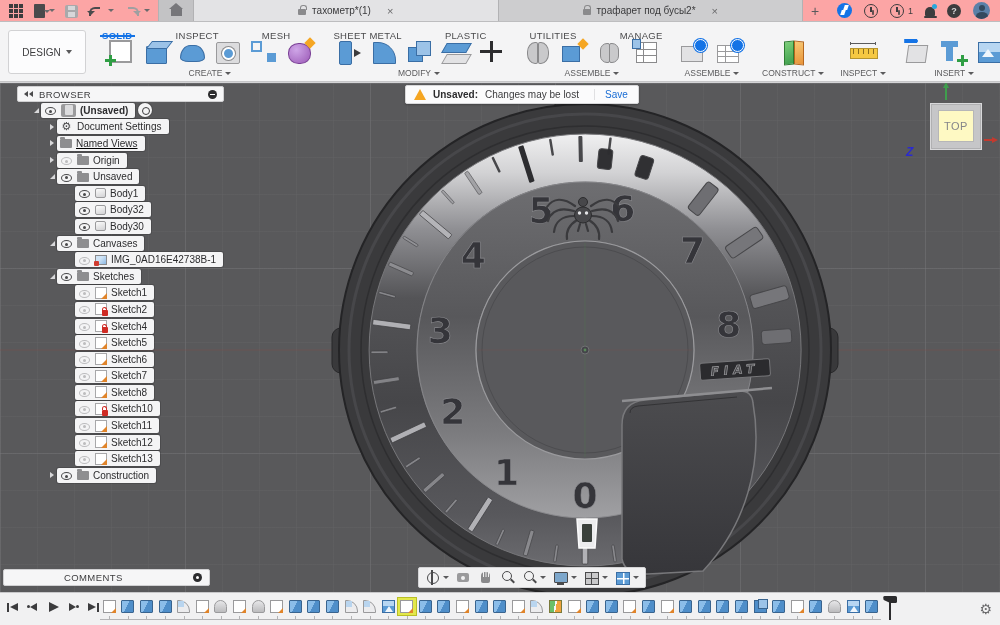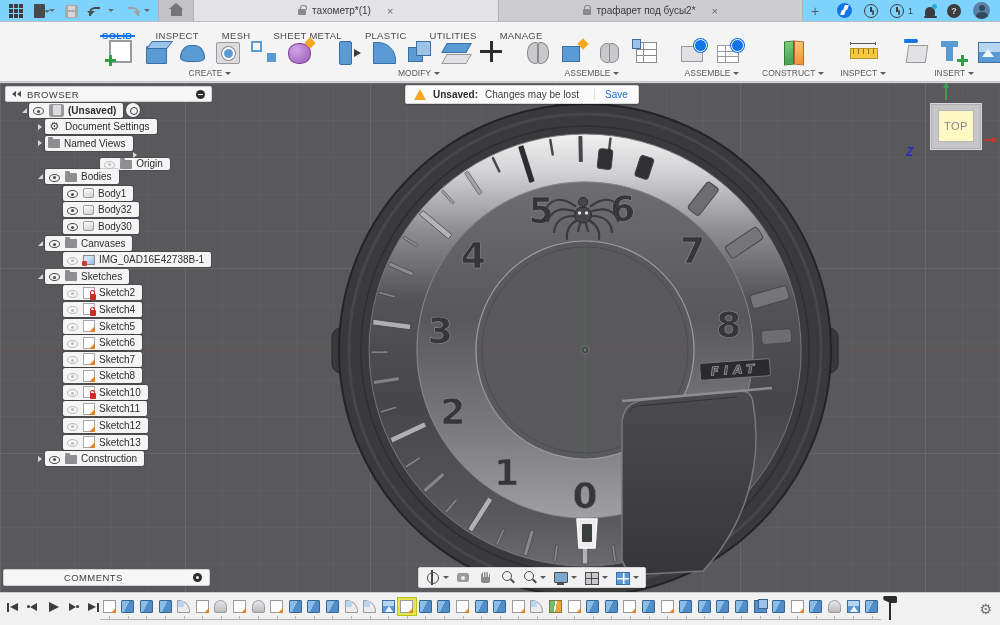--- a/index.html
+++ b/index.html
@@ -1,19 +1,19 @@
 <!DOCTYPE html>
 <html><head>
 <meta charset="utf-8">
 <style>
   * { margin:0; padding:0; box-sizing:border-box; }
   html,body { width:1000px; height:625px; overflow:hidden; font-family:"Liberation Sans", sans-serif; background:#d4d4d6; }
 
   
-  .appbar { height:22px; background:#7dd3fc; display:flex; align-items:stretch; border-bottom:1px solid #bdbdbf; }
+  .appbar { height:22px; background:#fca5a5; display:flex; align-items:stretch; border-bottom:1px solid #bdbdbf; }
   .ab-left { display:flex; align-items:center; gap:10px; padding:0 8px; }
   .ab-ic { width:16px; height:16px; position:relative; display:inline-block; }
   .ic-apps { background:
       linear-gradient(#3c3c3e,#3c3c3e) 1px 1px/4px 4px no-repeat,
       linear-gradient(#3c3c3e,#3c3c3e) 6px 1px/4px 4px no-repeat,
       linear-gradient(#3c3c3e,#3c3c3e) 11px 1px/4px 4px no-repeat,
       linear-gradient(#3c3c3e,#3c3c3e) 1px 6px/4px 4px no-repeat,
       linear-gradient(#3c3c3e,#3c3c3e) 6px 6px/4px 4px no-repeat,
       linear-gradient(#3c3c3e,#3c3c3e) 11px 6px/4px 4px no-repeat,
       linear-gradient(#3c3c3e,#3c3c3e) 1px 11px/4px 4px no-repeat,
@@ -51,21 +51,21 @@
   .ic-bell::after { content:""; position:absolute; right:-2px; top:-3px; width:5px; height:5px; border-radius:50%; background:#2aa7dc; }
   .ic-help { width:14px; height:14px; border-radius:50%; background:#3c3c3e; color:#d7d7d9; font-size:9px; font-weight:bold; text-align:center; line-height:14px; }
   .ic-avatar { width:17px; height:17px; border-radius:50%; background:#5b80a8; position:relative; overflow:hidden; }
   .ic-avatar::before { content:""; position:absolute; left:5.5px; top:3px; width:6px; height:6px; border-radius:50%; background:#34495e; }
   .ic-avatar::after { content:""; position:absolute; left:2.5px; top:10px; width:12px; height:8px; border-radius:50% 50% 0 0; background:#34495e; }
 
   
   .ribbon { height:60px; background:#f4f4f5; position:relative; border-bottom:1px solid #c6c6c8; }
   .design-btn { position:absolute; left:8px; top:8px; width:78px; height:44px; background:#fcfcfd; border:1px solid #d2d2d4; border-radius:3px; display:flex; align-items:center; justify-content:center; gap:5px; font-size:10px; color:#3c3c3e; }
   .design-caret { border-top:4px solid #5a5a5c; border-left:3.5px solid transparent; border-right:3.5px solid transparent; }
-  .rtabs { display:flex; gap:19px; margin-left:100px; padding-top:8px; height:15px; }
+  .rtabs { display:flex; gap:39px; margin-left:100px; padding-top:8px; height:15px; }
   .rtab { font-size:9.5px; color:#4a4a4c; letter-spacing:.3px; padding:0 2px; }
   .rtab.active { color:#1473e6; border-bottom:2.5px solid #1473e6; font-weight:bold; }
   .rgroups { display:flex; margin-left:96px; height:42px; align-items:flex-start; }
   .rgroup { display:flex; flex-direction:column; align-items:center; padding:0 8px; }
   .ricons { display:flex; align-items:center; height:30px; gap:4px; }
   .rlabel { font-size:8.5px; color:#5a5a5c; display:flex; align-items:center; gap:3px; margin-top:1px; }
   .rlabel .design-caret { border-top-width:3px; }
   .rsep { width:1px; height:38px; background:#d8d8da; margin-top:2px; }
   .ricon { width:32px; height:28px; position:relative; display:inline-block; }
 
@@ -147,21 +147,21 @@
   
   .viewcube { position:absolute; left:930px; top:20px; width:52px; height:47px; background:#c6c6c8; border:1px solid #d8d8da; box-shadow:inset 0 0 0 1px #b0b0b2; }
   .vc-face { position:absolute; left:7px; top:6px; right:7px; bottom:7px; background:#fef9c3; border:1px solid #b6b6b8; display:flex; align-items:center; justify-content:center; font-size:11px; color:#85858a; letter-spacing:.5px; }
   .vc-y { position:absolute; left:14px; top:-17px; width:2px; height:13px; background:#3f9e4d; }
   .vc-y::before { content:""; position:absolute; left:-2.5px; top:-5px; border-left:3.5px solid transparent; border-right:3.5px solid transparent; border-bottom:6px solid #3f9e4d; }
   .vc-z { position:absolute; left:-25px; bottom:-10px; color:#2a2ad0; font-size:12px; font-weight:bold; font-style:italic; }
   .vc-x { position:absolute; right:-12px; bottom:8px; width:9px; height:2px; background:#c23a2f; }
   .vc-x::before { content:""; position:absolute; right:-5px; top:-2.5px; border-top:3.5px solid transparent; border-bottom:3.5px solid transparent; border-left:6px solid #c23a2f; }
 
   
-  .browser { position:absolute; left:5px; top:3px; width:230px; font-size:10px; }
+  .browser { position:absolute; left:17px; top:3px; width:230px; font-size:10px; }
   .br-head { width:207px; height:16px; background:#f6f6f7; border:1px solid #d0d0d2; border-radius:2px; display:flex; align-items:center; padding:0 6px; gap:6px; }
   .br-collapse { display:flex; gap:1px; }
   .br-collapse i { border-right:4px solid #4a4a4c; border-top:3px solid transparent; border-bottom:3px solid transparent; }
   .br-title { flex:1; color:#3c3c3e; letter-spacing:.4px; font-size:9.5px; }
   .br-dot { width:9px; height:9px; border-radius:50%; background:#2c2c2e; position:relative; }
   .br-dot::after { content:""; position:absolute; left:2px; top:4px; width:5px; height:1.5px; background:#fff; }
   .brow { display:flex; align-items:center; height:16.6px; }
   .brow .arrow { width:10px; display:flex; justify-content:center; flex:0 0 auto; }
   .arr-closed { border-left:4px solid #d8d8da; border-top:3px solid transparent; border-bottom:3px solid transparent; }
   .arr-open { border-bottom:5px solid #d8d8da; border-left:5px solid transparent; }
@@ -285,20 +285,24 @@
     <span class="ic-clock"></span>
     <span class="ic-clock"></span>
     <span class="job-count">1</span>
     <span class="ic-bell"></span>
     <span class="ic-help">?</span>
     <span class="ic-avatar"></span>
   </div>
 </div>
 
 <div class="ribbon">
+  <div class="design-btn">
+    <span>DESIGN</span>
+    <span class="design-caret"></span>
+  </div>
   <div class="rtabs" id="rtabs">
       <span class="rtab active">SOLID</span>
       <span class="rtab">INSPECT</span>
       <span class="rtab">MESH</span>
       <span class="rtab">SHEET METAL</span>
       <span class="rtab">PLASTIC</span>
       <span class="rtab">UTILITIES</span>
       <span class="rtab">MANAGE</span>
     </div>
   <div class="rgroups" id="rgroups">
@@ -561,47 +565,47 @@
         </div>
         <div class="brow" style="padding-left: 30px;">
           <span class="arrow">
             <i class="arr-closed" style="display: block;"></i>
           </span>
           <span class="chip">
             <span class="gearI">⚙</span>
             <span class="lbl">Document Settings</span>
           </span>
         </div>
+        <div class="brow" style="padding-left: 30px; text-decoration: underline;">
+          <span class="arrow">
+            <i class="arr-closed" style="display: block;"></i>
+          </span>
+          <span class="chip">
+            <span class="fold"></span>
+            <span class="lbl">Named Views</span>
+          </span>
+        </div>
         <div class="brow" style="padding-left: 30px;">
           <span class="arrow">
             <i class="arr-closed" style="display: block;"></i>
           </span>
           <span class="chip">
-            <span class="fold"></span>
-            <span class="lbl">Named Views</span>
-          </span>
-        </div>
-        <div class="brow" style="padding-left: 30px; flex-direction: column;">
-          <span class="arrow">
-            <i class="arr-closed" style="display: block;"></i>
-          </span>
-          <span class="chip">
             <span class="eye off"></span>
             <span class="fold"></span>
             <span class="lbl">Origin</span>
           </span>
         </div>
         <div class="brow" style="padding-left: 30px;">
           <span class="arrow">
             <i class="arr-open" style="display: block;"></i>
           </span>
           <span class="chip">
             <span class="eye"></span>
             <span class="fold"></span>
-            <span class="lbl">Bodies</span>
+            <span class="lbl">Unsaved</span>
           </span>
         </div>
         <div class="brow" style="padding-left: 48px;">
           <span class="arrow"></span>
           <span class="chip">
             <span class="eye"></span>
             <span class="bodyi"></span>
             <span class="lbl">Body1</span>
           </span>
         </div>
@@ -640,20 +644,28 @@
           </span>
         </div>
         <div class="brow" style="padding-left: 30px;">
           <span class="arrow">
             <i class="arr-open" style="display: block;"></i>
           </span>
           <span class="chip">
             <span class="eye"></span>
             <span class="fold"></span>
             <span class="lbl">Sketches</span>
+          </span>
+        </div>
+        <div class="brow" style="padding-left: 48px;">
+          <span class="arrow"></span>
+          <span class="chip">
+            <span class="eye off"></span>
+            <span class="sk"></span>
+            <span class="lbl">Sketch1</span>
           </span>
         </div>
         <div class="brow" style="padding-left: 48px;">
           <span class="arrow"></span>
           <span class="chip">
             <span class="eye off"></span>
             <span class="sk lock"></span>
             <span class="lbl">Sketch2</span>
           </span>
         </div>

